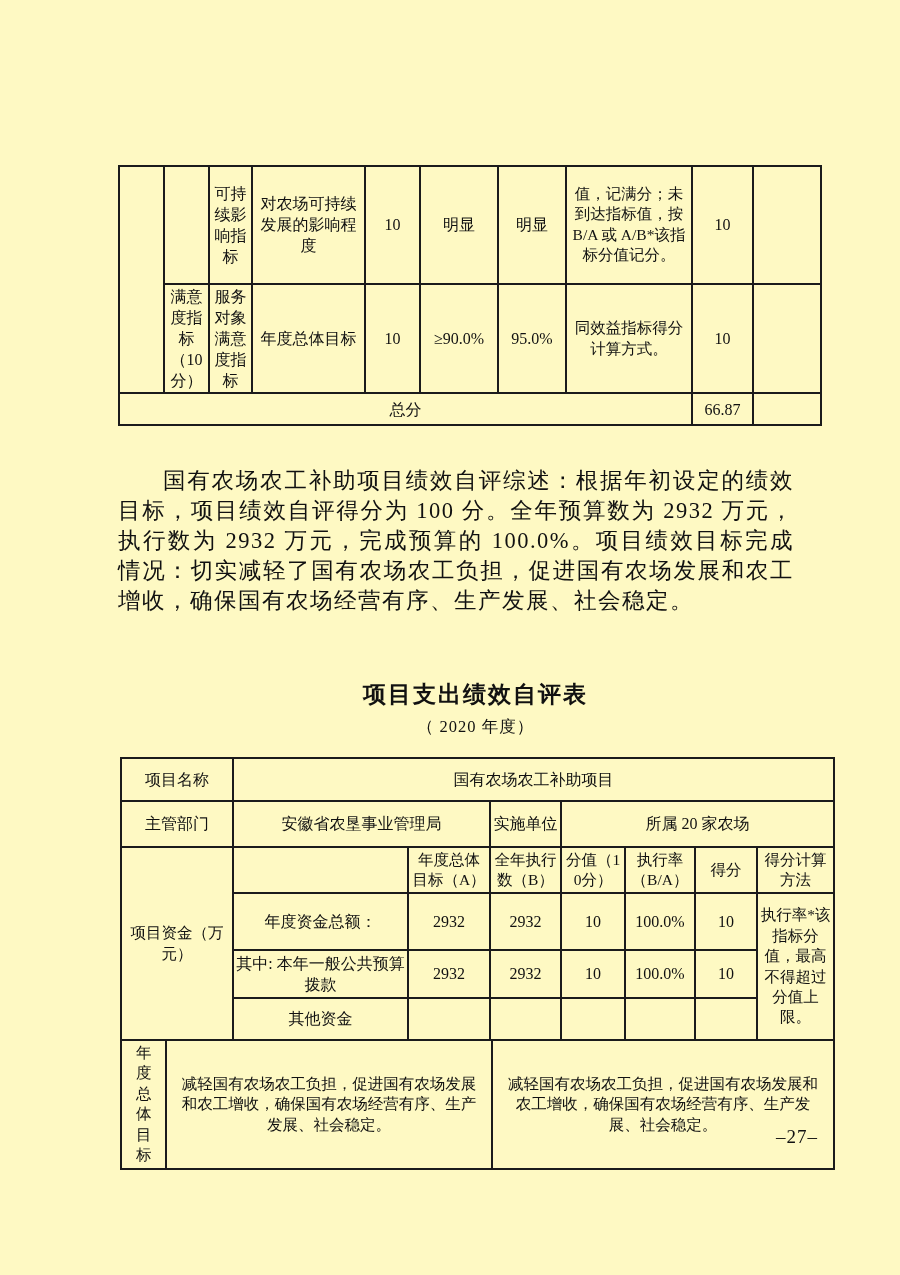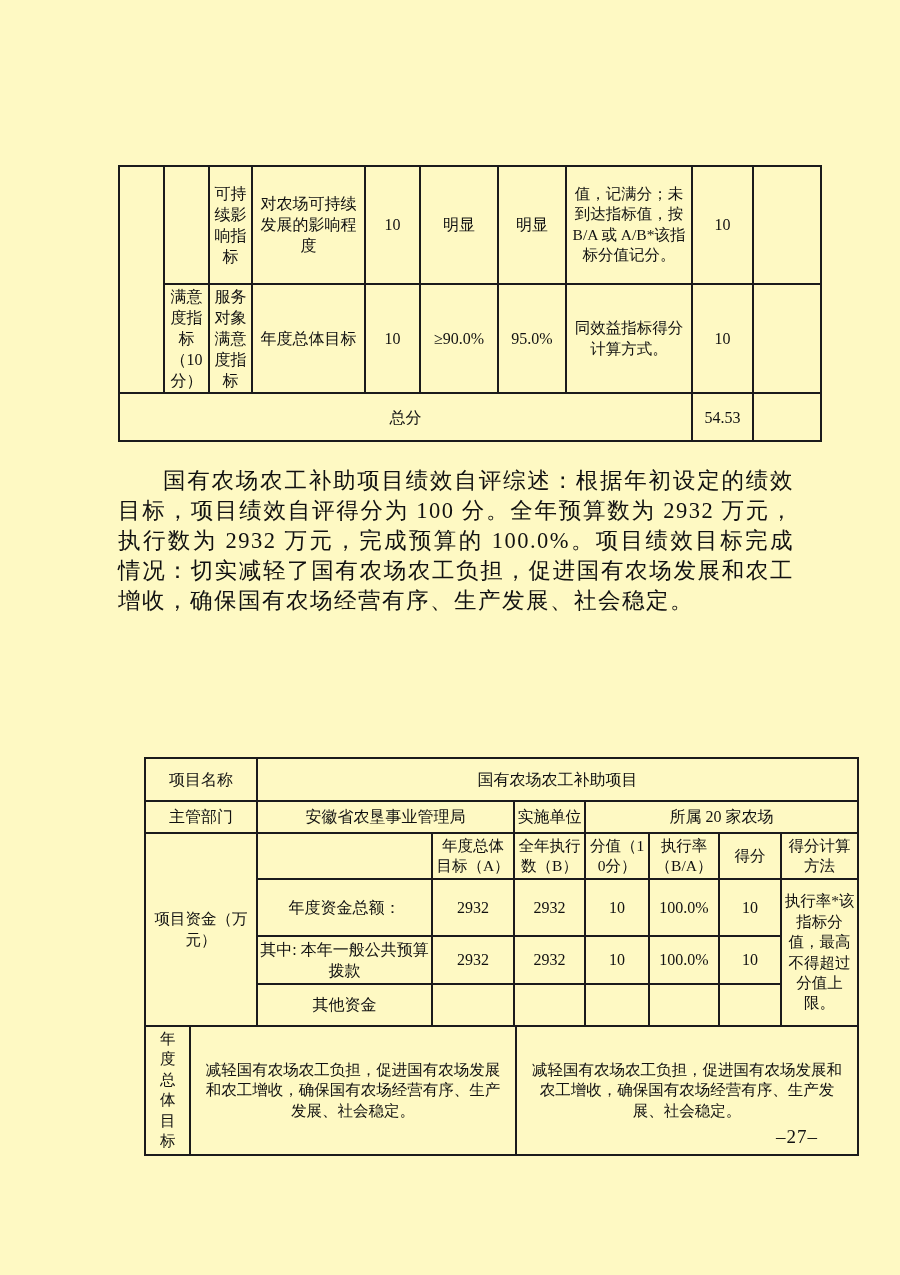--- a/index.html
+++ b/index.html
@@ -33,21 +33,21 @@
 
   
   .t1 {
     position: absolute;
     left: 118px;
     top: 165px;
     width: 702px;
   }
   .t1 .r1 td { height: 90px; }
   .t1 .r2 td { height: 82px; }
-  .t1 .r3 td { height: 48px; margin-top: 20px; }
+  .t1 .r3 td { height: 32px; margin-top: 20px; }
   .t1 td.method { font-size: 15.5px; padding: 17px 3px; }
 
   
   .summary {
     position: absolute;
     left: 118px;
     top: 466px;
     width: 676px;
     font-size: 22.5px;
     line-height: 30px;
@@ -75,25 +75,24 @@
     margin-top: 6px;
     letter-spacing: 1px;
   }
 
   
   .t2wrap {
     position: absolute;
     left: 120px;
     top: 757px;
     width: 713px;
-    margin-left: 24px;
   }
   .t2 { width: 713px; }
   .t2 .r1 td { height: 43px; }
-  .t2 .r2 td { height: 32px; }
+  .t2 .r2 td { height: 46px; }
   .t2 .r3 td { height: 46px; font-size: 15.5px; }
   .t2 .r4 td { height: 57px; }
   .t2 .r5 td { height: 48px; }
   .t2 .r6 td { height: 42px; }
   .t2 td.methodcol { font-size: 15.5px; }
   .t2b { width: 713px; margin-top: -2px; }
   .t2b td { height: 85px; font-size: 15.5px; padding: 2px 14px; }
 
   
   .pagenum {
@@ -143,28 +142,32 @@
       <td>年度总体目标</td>
       <td>10</td>
       <td>≥90.0%</td>
       <td>95.0%</td>
       <td class="method">同效益指标得分计算方式。</td>
       <td>10</td>
       <td></td>
     </tr>
     <tr class="r3">
       <td colspan="8">总分</td>
-      <td>54.53</td>
+      <td>66.87</td>
       <td></td>
     </tr>
   </tbody>
     </table>
 
   <div class="summary">国有农场农工补助项目绩效自评综述：根据年初设定的绩效目标，项目绩效自评得分为 100 分。全年预算数为 2932 万元，执行数为 2932 万元，完成预算的 100.0%。项目绩效目标完成情况：切实减轻了国有农场农工负担，促进国有农场发展和农工增收，确保国有农场经营有序、生产发展、社会稳定。</div>
 
+  <div class="titleblock">
+    <div class="title">项目支出绩效自评表</div>
+    <div class="subtitle">（ 2020 年度）</div>
+  </div>
 
   <div class="t2wrap">
     <table class="t2">
       <colgroup>
         <col style="width:112px">
           <col style="width:175px">
           <col style="width:82px">
         <col style="width:71px">
           <col style="width:64px">
           <col style="width:70px">

